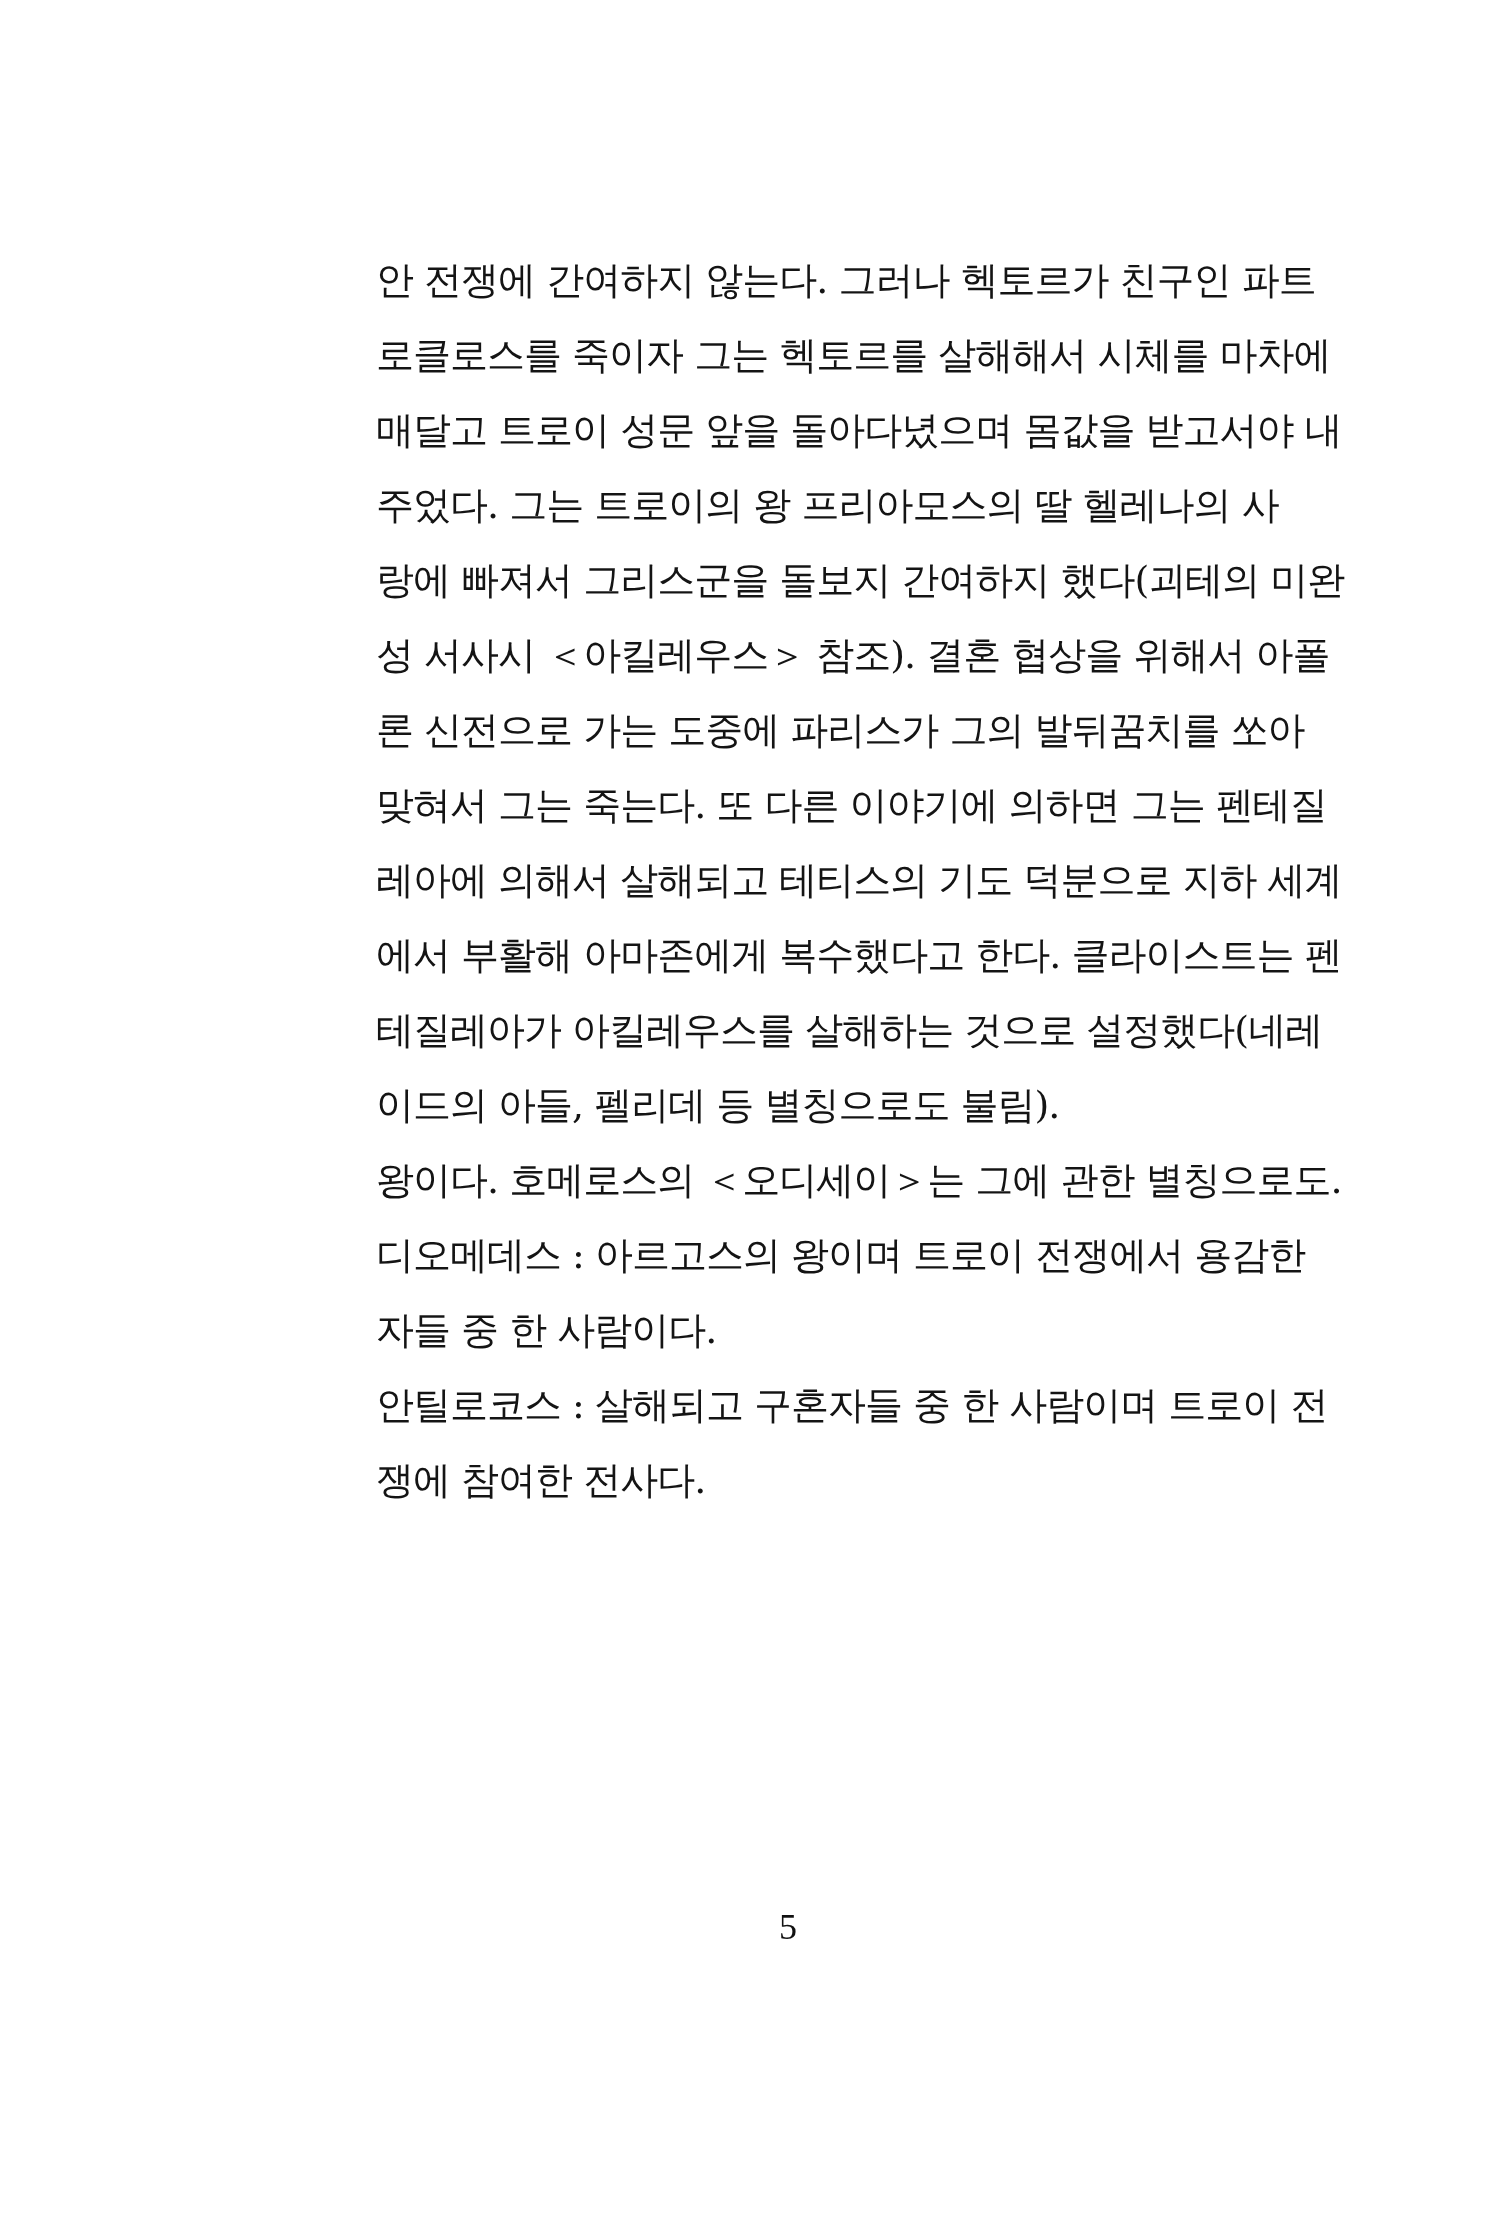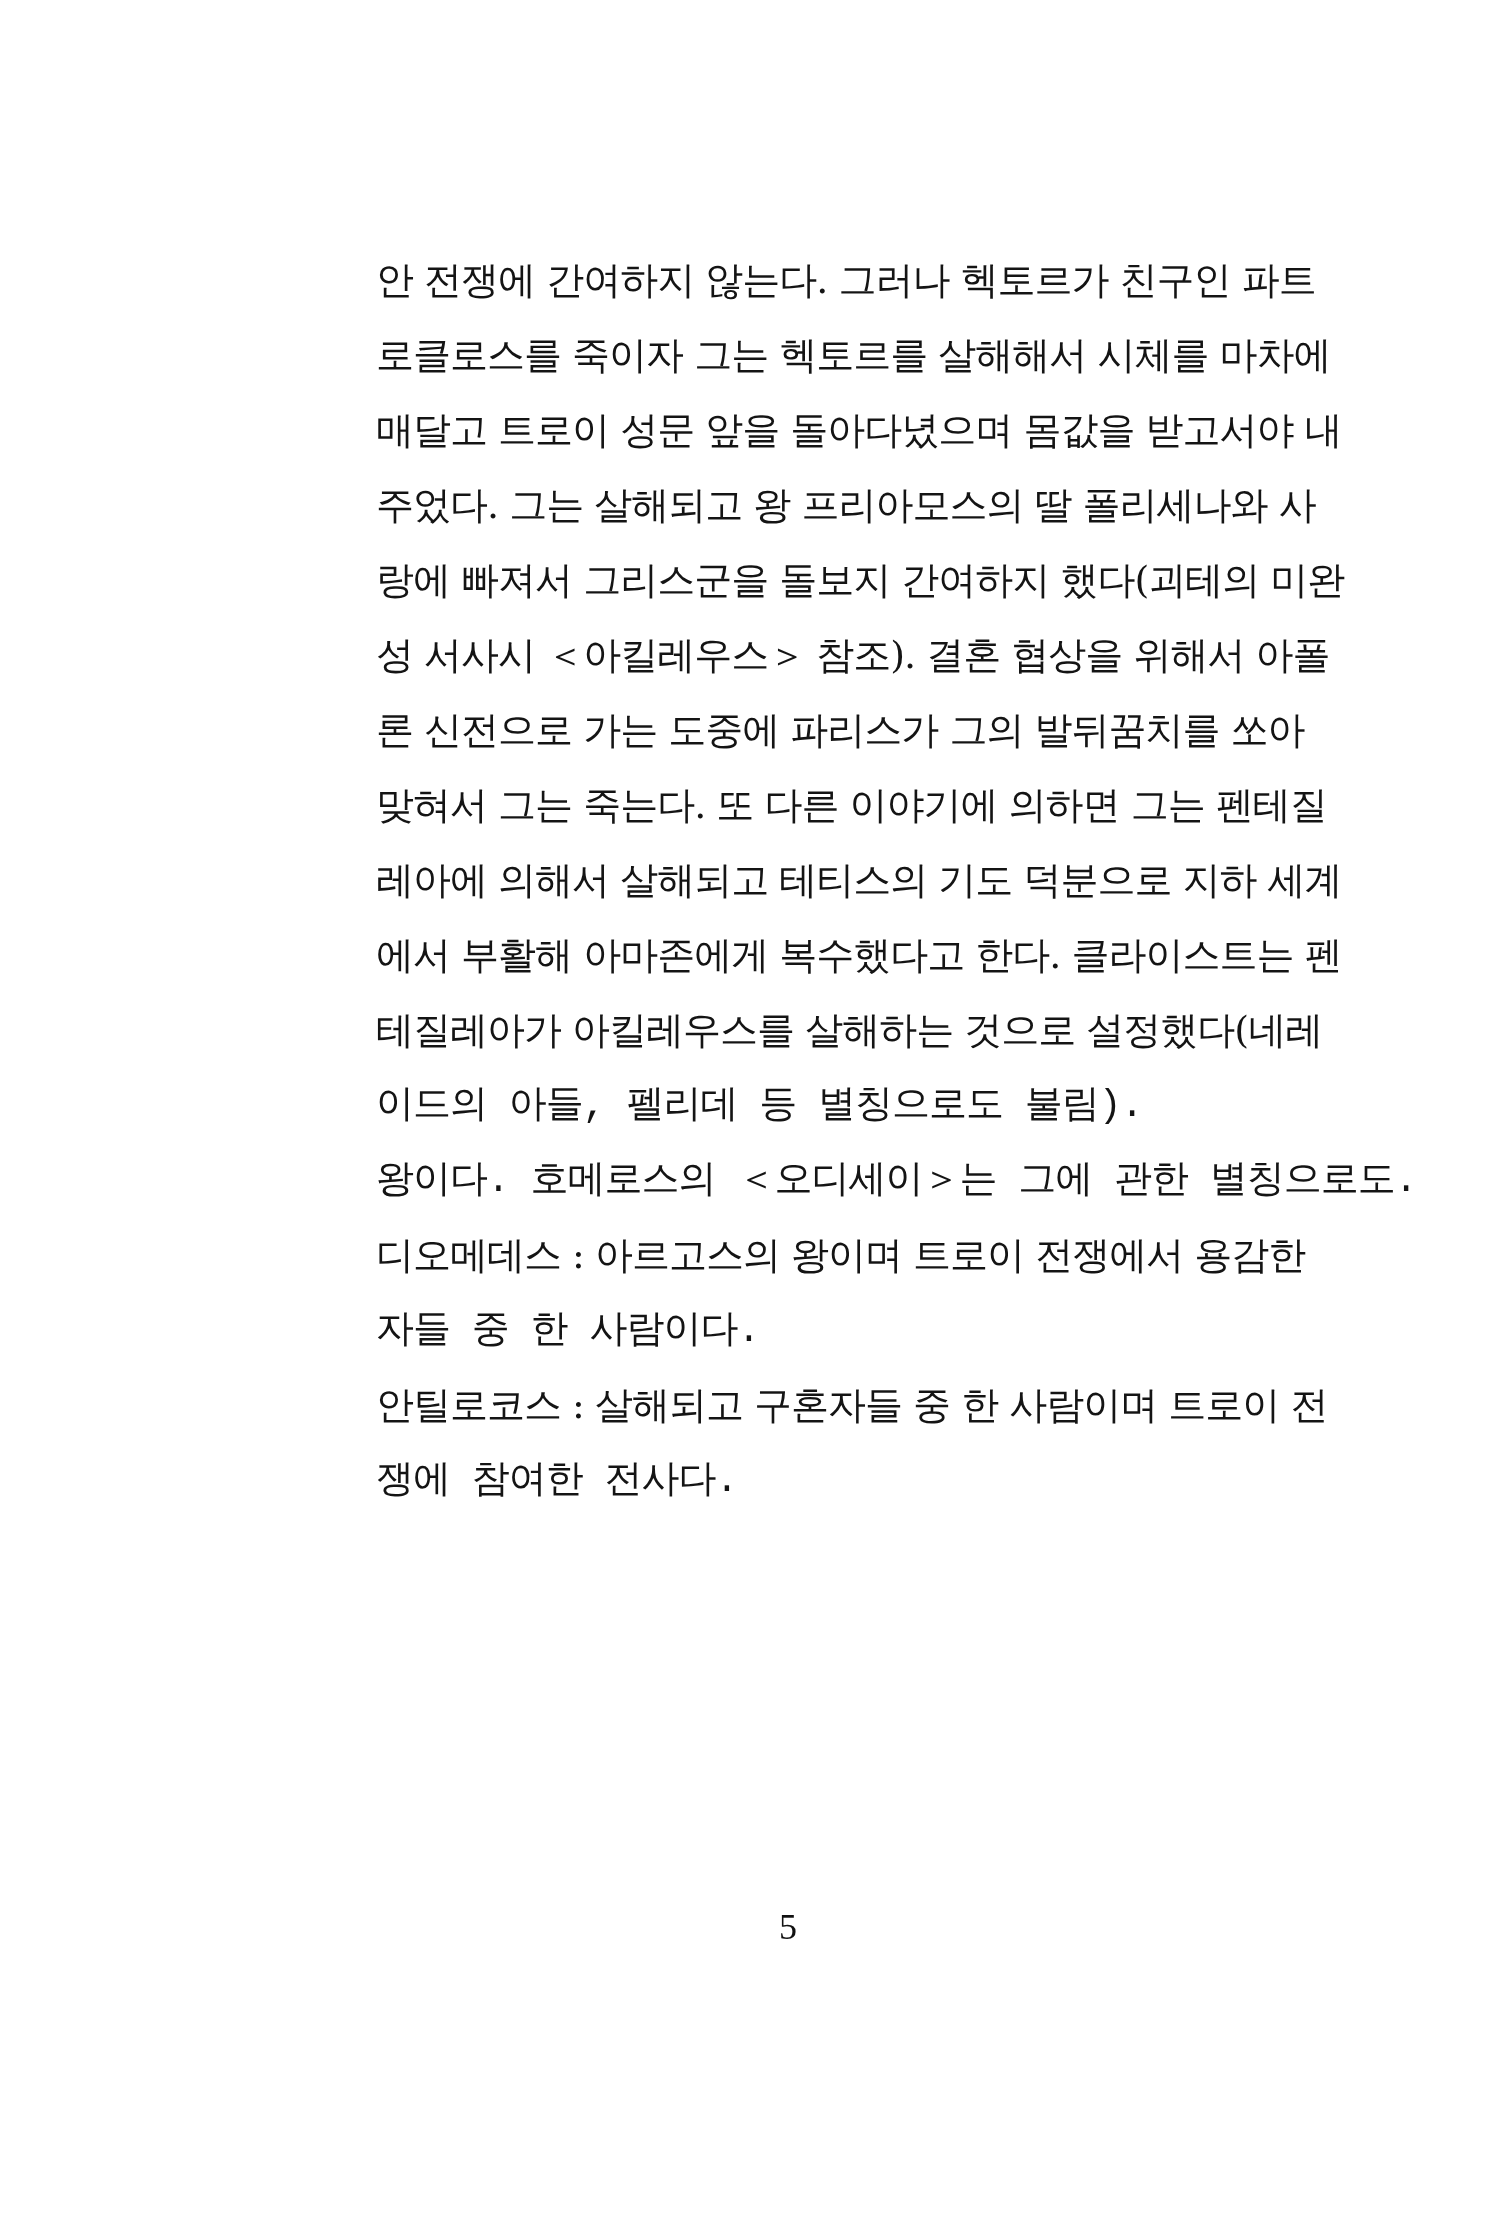--- a/index.html
+++ b/index.html
@@ -37,21 +37,20 @@
     overflow: visible;
     text-align: justify;
     text-align-last: justify;
     letter-spacing: -1px;
     color: #141414;
     margin-left: 44px;
   }
   .line.last {
     text-align: center;
     text-align-last: left;
-    font-family: Liberation Mono, monospace;
   }
   .page-number {
     position: absolute;
     left: 738px;
     top: 1902px;
     width: 100px;
     text-align: center;
     font-family: "Liberation Serif", "DejaVu Serif", serif;
     font-size: 36px;
     line-height: 50px;
@@ -59,21 +58,21 @@
   }
 </style>
 </head>
 <body>
 
 <div class="page">
   <div class="text-block">
     <div class="line">안 전쟁에 간여하지 않는다. 그러나 헥토르가 친구인 파트</div>
     <div class="line">로클로스를 죽이자 그는 헥토르를 살해해서 시체를 마차에</div>
     <div class="line">매달고 트로이 성문 앞을 돌아다녔으며 몸값을 받고서야 내</div>
-    <div class="line">주었다. 그는 살해되고 왕 프리아모스의 딸 폴리세나와 사</div>
+    <div class="line">주었다. 그는 트로이의 왕 프리아모스의 딸 헬레나의 사</div>
     <div class="line">랑에 빠져서 그리스군을 돌보지 간여하지 했다(괴테의 미완</div>
     <div class="line">성 서사시 ＜아킬레우스＞ 참조). 결혼 협상을 위해서 아폴</div>
     <div class="line">론 신전으로 가는 도중에 파리스가 그의 발뒤꿈치를 쏘아</div>
     <div class="line">맞혀서 그는 죽는다. 또 다른 이야기에 의하면 그는 펜테질</div>
     <div class="line">레아에 의해서 살해되고 테티스의 기도 덕분으로 지하 세계</div>
     <div class="line">에서 부활해 아마존에게 복수했다고 한다. 클라이스트는 펜</div>
     <div class="line">테질레아가 아킬레우스를 살해하는 것으로 설정했다(네레</div>
     <div class="line last">이드의 아들, 펠리데 등 별칭으로도 불림).</div>
     <div class="line last">왕이다. 호메로스의 ＜오디세이＞는 그에 관한 별칭으로도.</div>
     <div class="line">디오메데스 : 아르고스의 왕이며 트로이 전쟁에서 용감한</div>

